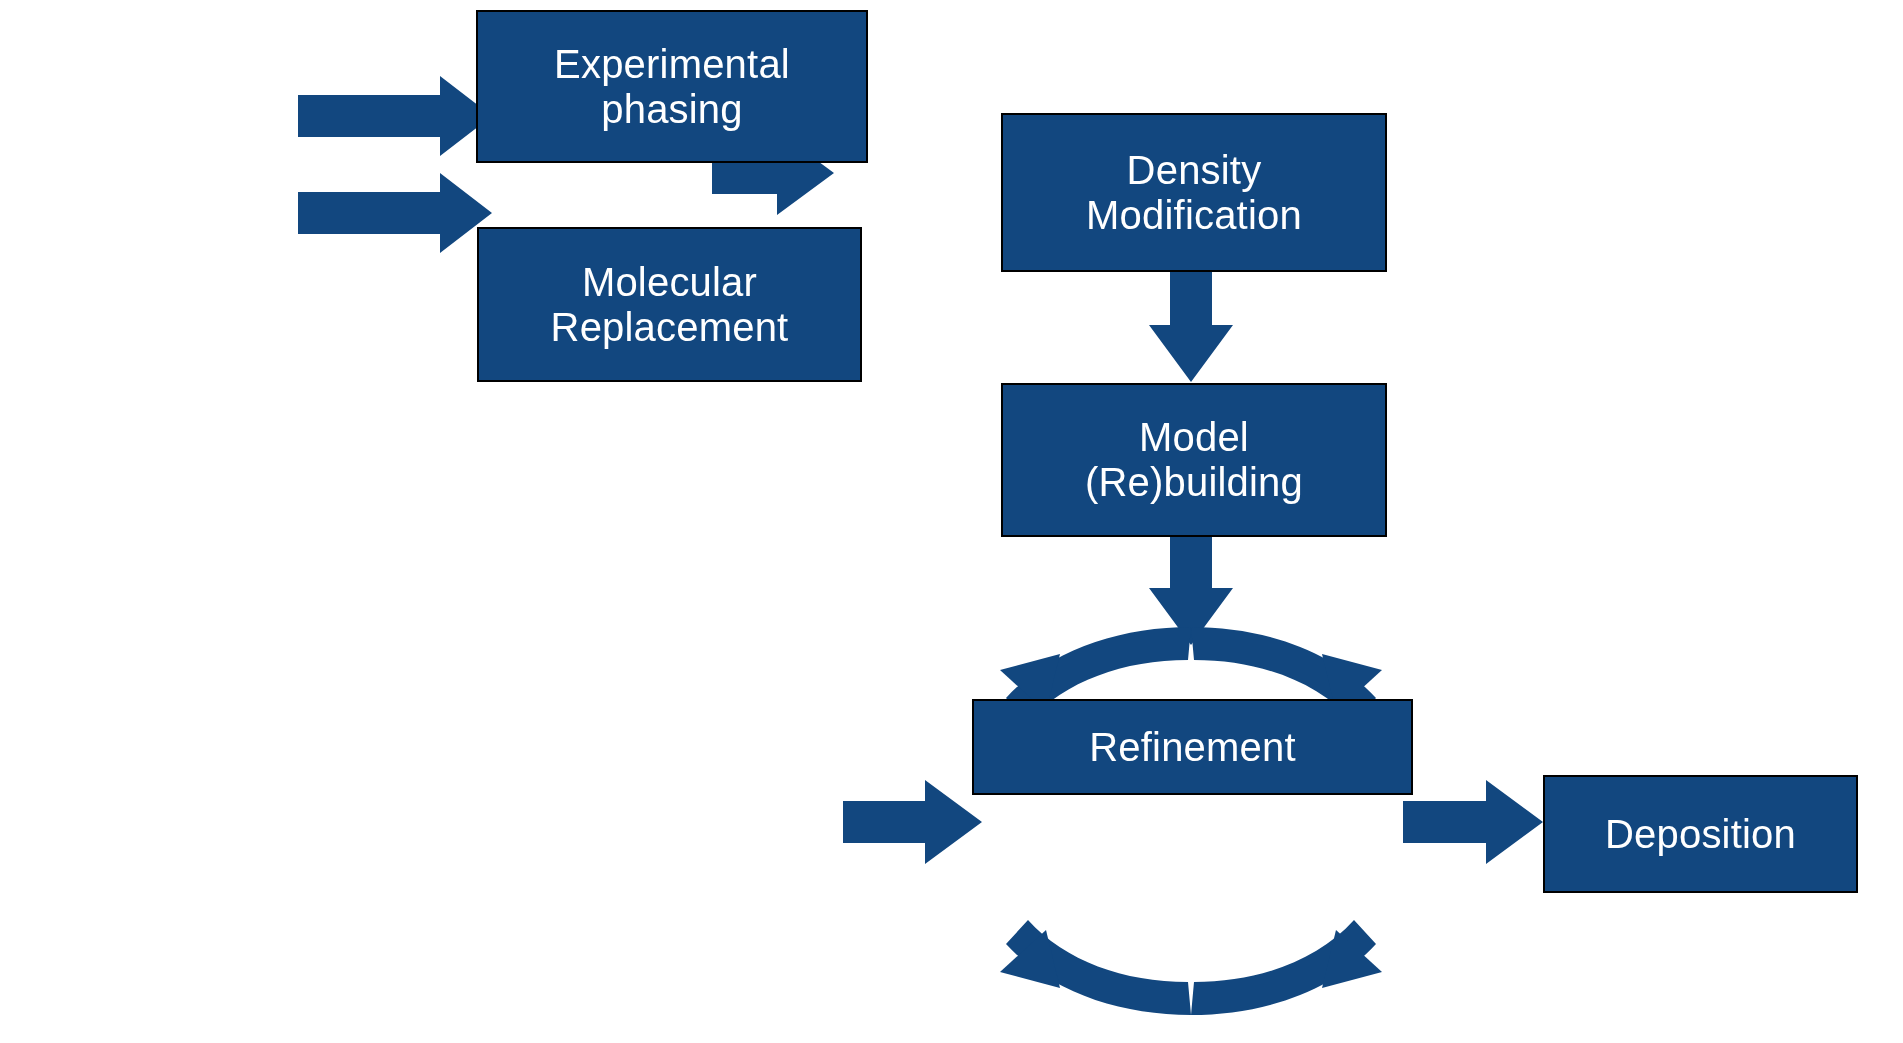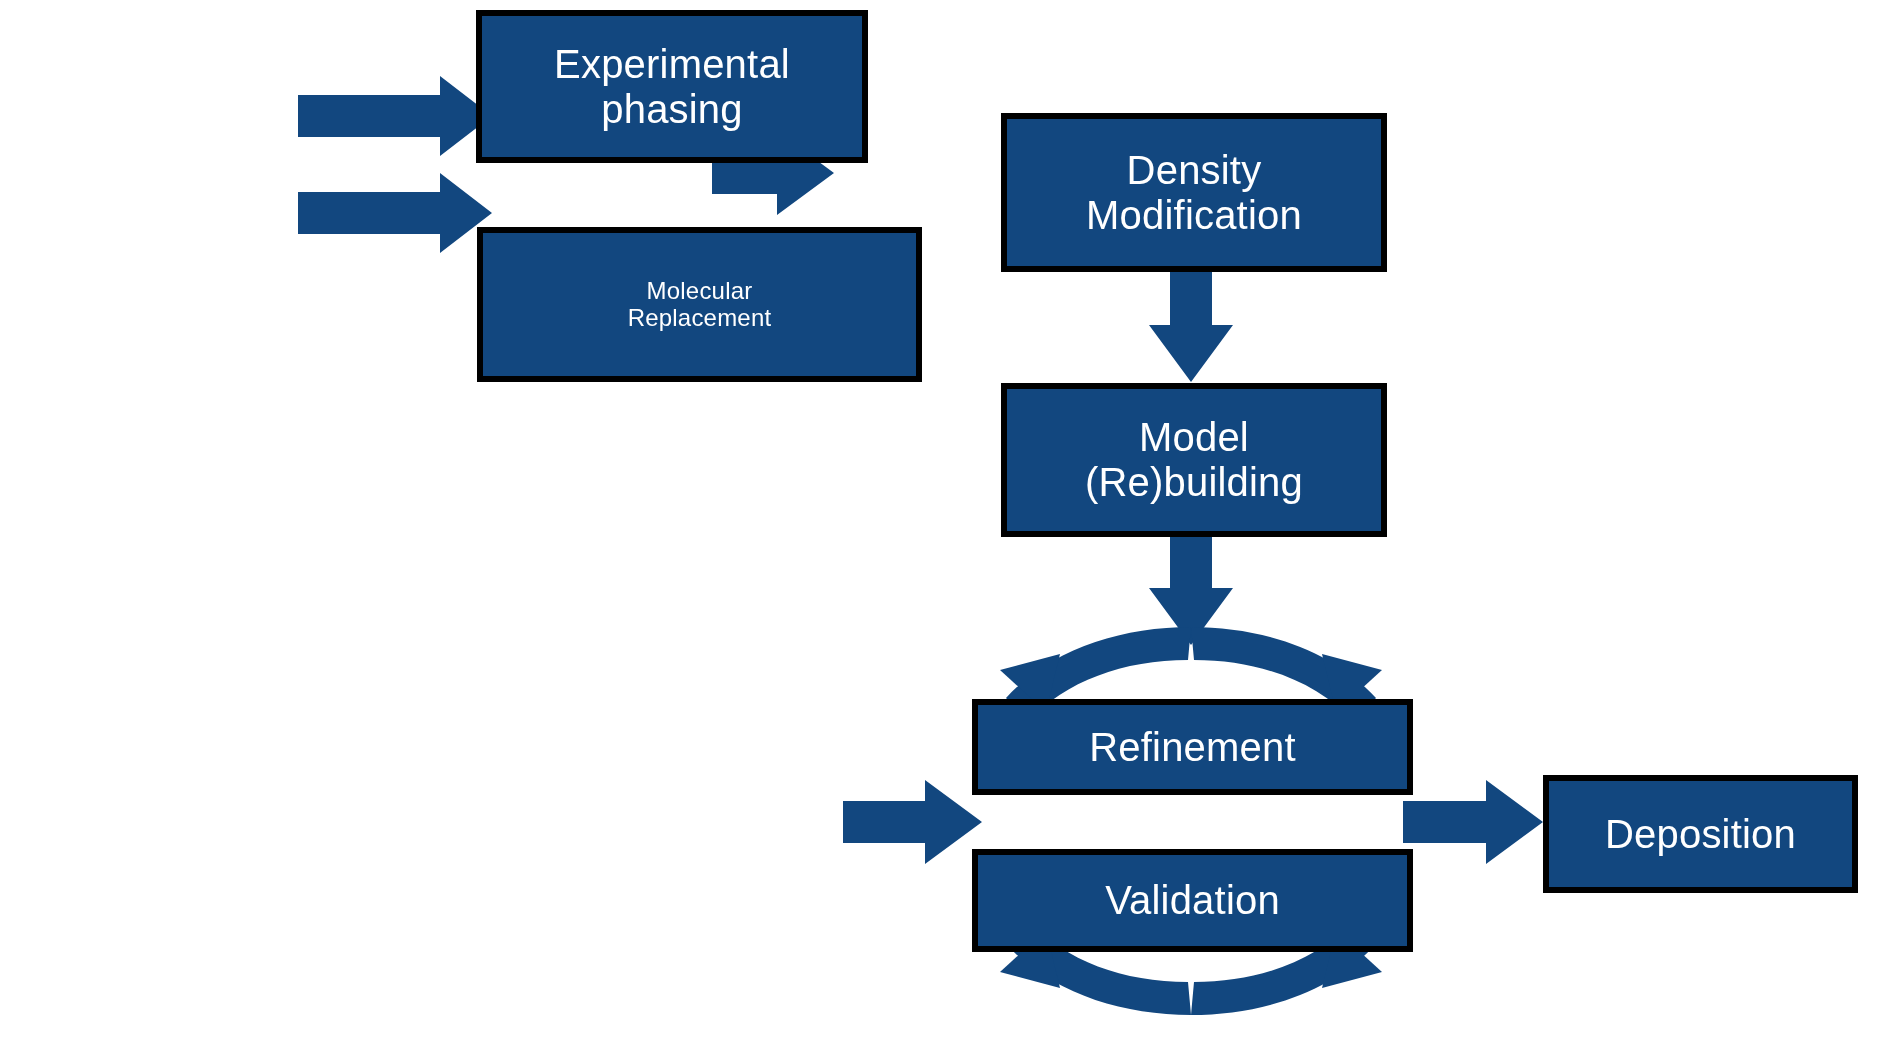--- a/index.html
+++ b/index.html
@@ -14,21 +14,21 @@
     position: relative;
     width: 1903px;
     height: 1043px;
     background: #ffffff;
     overflow: hidden;
   }
   .node {
     position: absolute;
     box-sizing: border-box;
     background: #12477F;
-    border: 6px solid #000000;
+    border: 2px solid #000000;
     color: #ffffff;
     display: flex;
     align-items: center;
     justify-content: center;
     text-align: center;
     line-height: 1.12;
     font-weight: 400;
     letter-spacing: 0.2px;
     white-space: pre-line;
     z-index: 3;
@@ -96,29 +96,28 @@
       <path d="M 1191 1015 C 1120 1015 1050 992 1006 944 L 1028 920 C 1065 961 1124 982 1188 982 Z" fill="#12477F"></path>
       <path d="M 1060 988 L 1000 972 L 1046 930 Z" fill="#12477F"></path>
     </g>
 
   </svg>
 
 
   <div class="node" style="left:476px; top:10px; width:392px; height:153px; font-size:40px;">Experimental
 phasing</div>
 
-  <div class="node" style="left:477px; top:227px; width:445px; height:155px; font-size:24px;">Molecular
+  <div class="node" style="left:477px; top:227px; width:385px; height:155px; font-size:40px;">Molecular
 Replacement</div>
 
   <div class="node" style="left:1001px; top:383px; width:386px; height:154px; font-size:40px;">Model
 (Re)building</div>
 
   <div class="node" style="left:1001px; top:113px; width:386px; height:159px; font-size:40px;">Density
 Modification</div>
 
   <div class="node" style="left:972px; top:699px; width:441px; height:96px; font-size:40px;">Refinement</div>
 
-  <div class="node" style="left:972px; top:849px; width:441px; height:103px; font-size:40px;">Validation</div>
 
 
   <div class="node" style="left:1543px; top:775px; width:315px; height:118px; font-size:40px;">Deposition</div>
 
 </div>
 
 </body></html>

